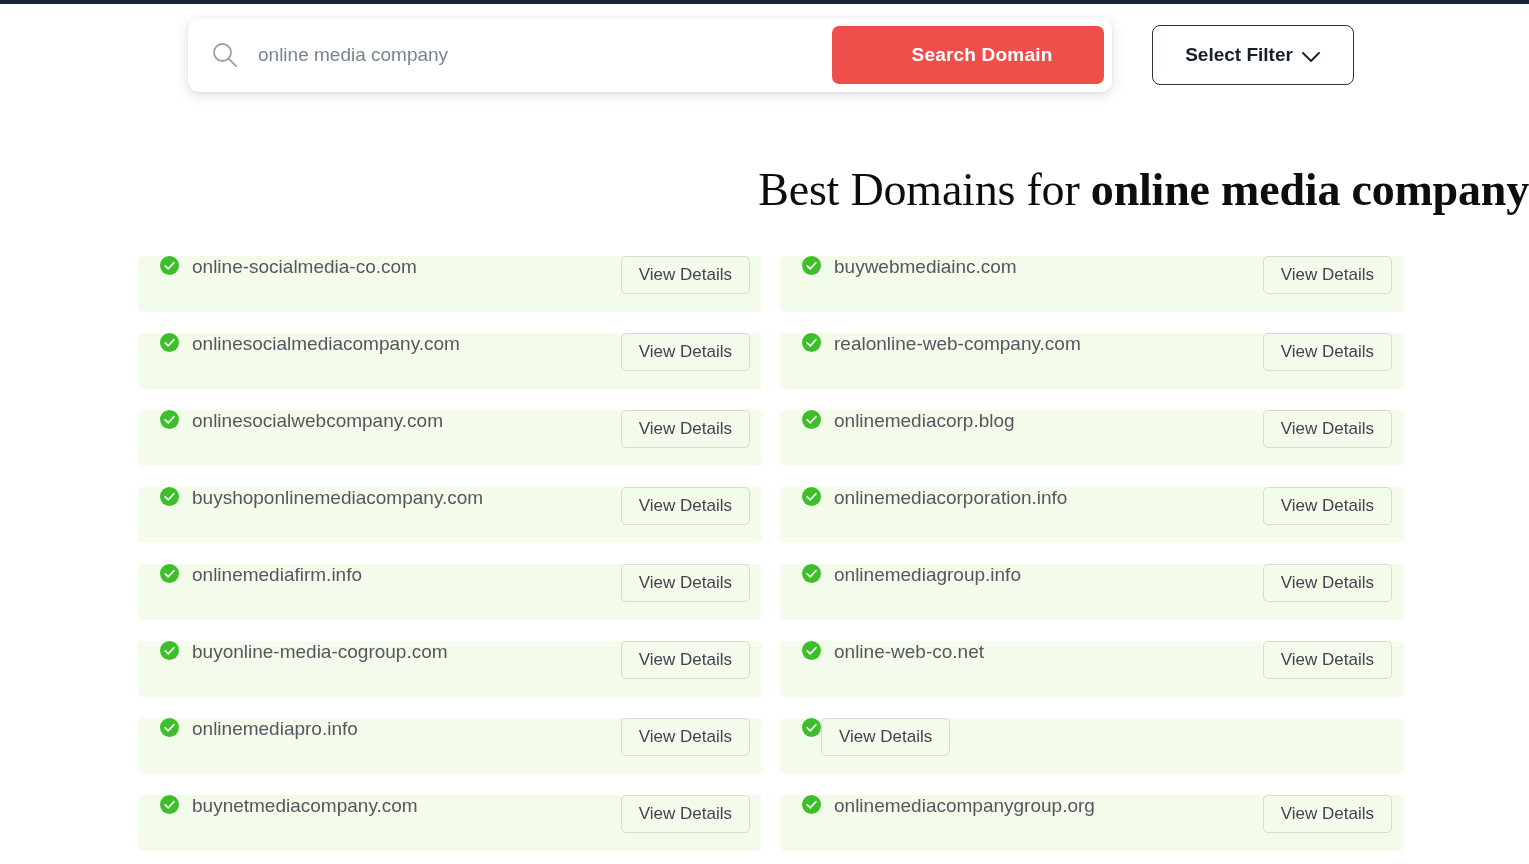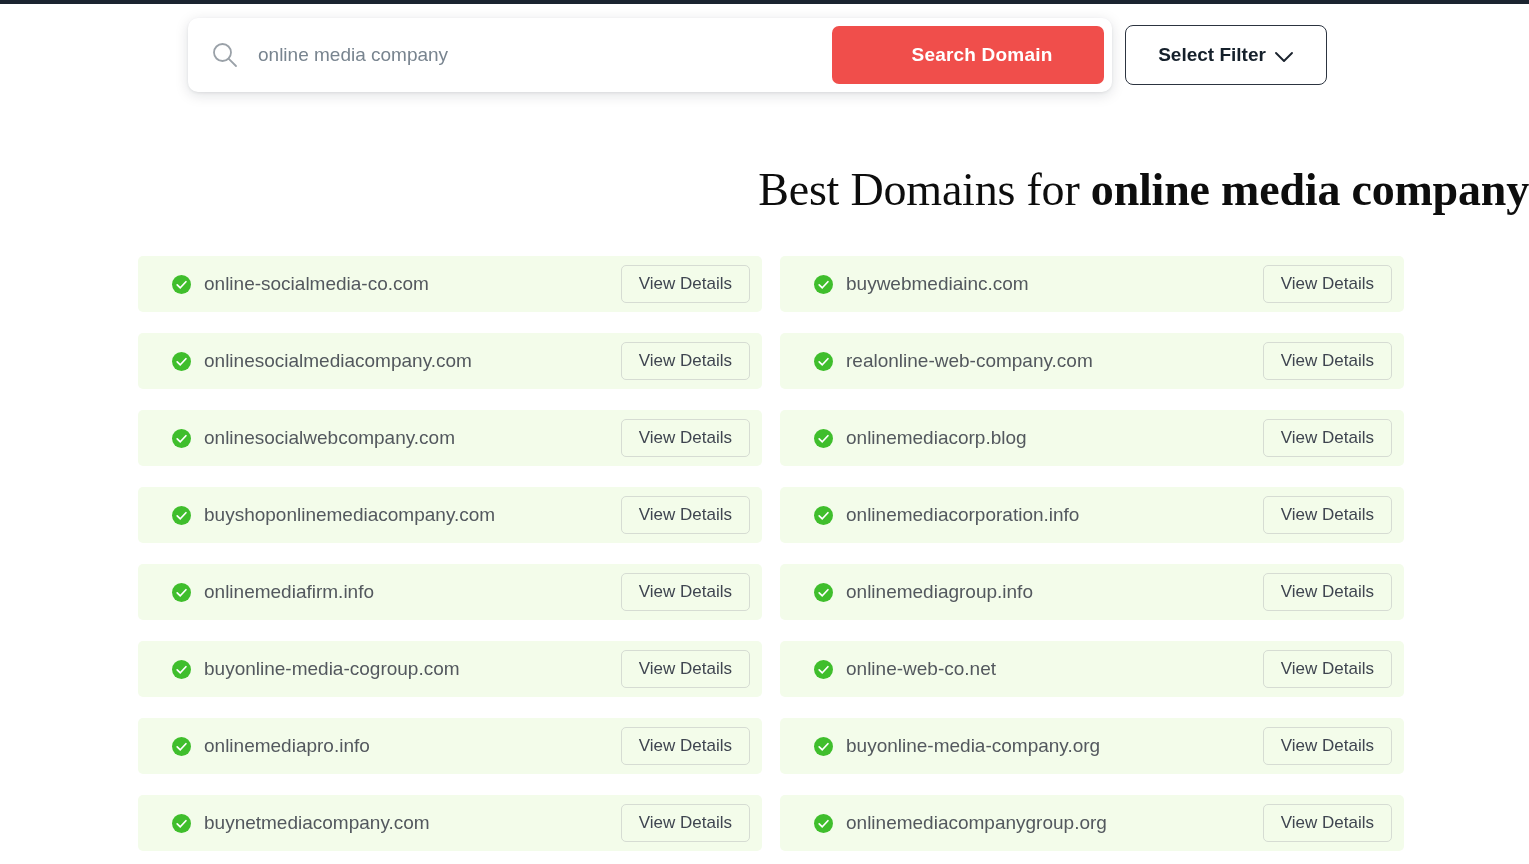--- a/index.html
+++ b/index.html
@@ -79,21 +79,21 @@
     color: #ffffff;
     font-family: "Liberation Sans", sans-serif;
     font-size: 19px;
     font-weight: bold;
     letter-spacing: 0.2px;
     cursor: pointer;
     padding-left: 28px;
   }
 
   .filter-btn {
-    margin-left: 13px;
+    margin-left: 40px;
     margin-top: 7px;
     width: 202px;
     height: 60px;
     background: #ffffff;
     border: 1px solid #2c3440;
     border-radius: 8px;
     display: flex;
     align-items: center;
     justify-content: center;
     gap: 8px;
@@ -137,22 +137,22 @@
     grid-template-columns: 624px 624px;
     column-gap: 18px;
     row-gap: 21px;
   }
 
   .result-row {
     height: 56px;
     background: #f3fcea;
     border-radius: 5px;
     display: flex;
-    align-items: center;
-    padding: 0 12px 0 34px;
+    align-items: flex-start;
+    padding: 0 12px 0 22px;
   }
 
   .check-icon {
     width: 19px;
     height: 19px;
     flex: 0 0 19px;
     display: block;
   }
 
   .domain-name {
@@ -317,21 +317,20 @@
           <polyline points="5.2,9.8 8.3,12.8 13.9,6.7" fill="none" stroke="#ffffff" stroke-width="1.7" stroke-linecap="round" stroke-linejoin="round"></polyline>
         </svg></span>
       <span class="domain-name">onlinemediapro.info</span>
       <button class="view-btn">View Details</button>
     </div>
     <div class="result-row">
       <span class="check-icon"><svg viewBox="0 0 19 19" width="19" height="19" xmlns="http://www.w3.org/2000/svg">
           <circle cx="9.5" cy="9.5" r="9.5" fill="#3fbe2c"></circle>
           <polyline points="5.2,9.8 8.3,12.8 13.9,6.7" fill="none" stroke="#ffffff" stroke-width="1.7" stroke-linecap="round" stroke-linejoin="round"></polyline>
         </svg></span>
-      <span class="domain-name">buyonline-media-company.org</span>
       <button class="view-btn">View Details</button>
     </div>
     <div class="result-row">
       <span class="check-icon"><svg viewBox="0 0 19 19" width="19" height="19" xmlns="http://www.w3.org/2000/svg">
           <circle cx="9.5" cy="9.5" r="9.5" fill="#3fbe2c"></circle>
           <polyline points="5.2,9.8 8.3,12.8 13.9,6.7" fill="none" stroke="#ffffff" stroke-width="1.7" stroke-linecap="round" stroke-linejoin="round"></polyline>
         </svg></span>
       <span class="domain-name">buynetmediacompany.com</span>
       <button class="view-btn">View Details</button>
     </div>

